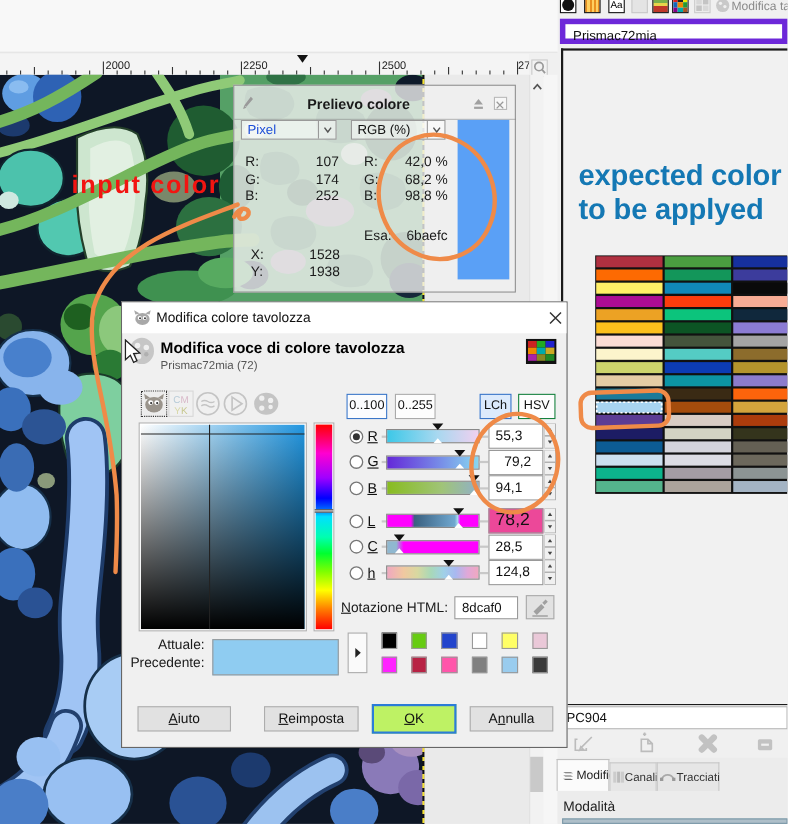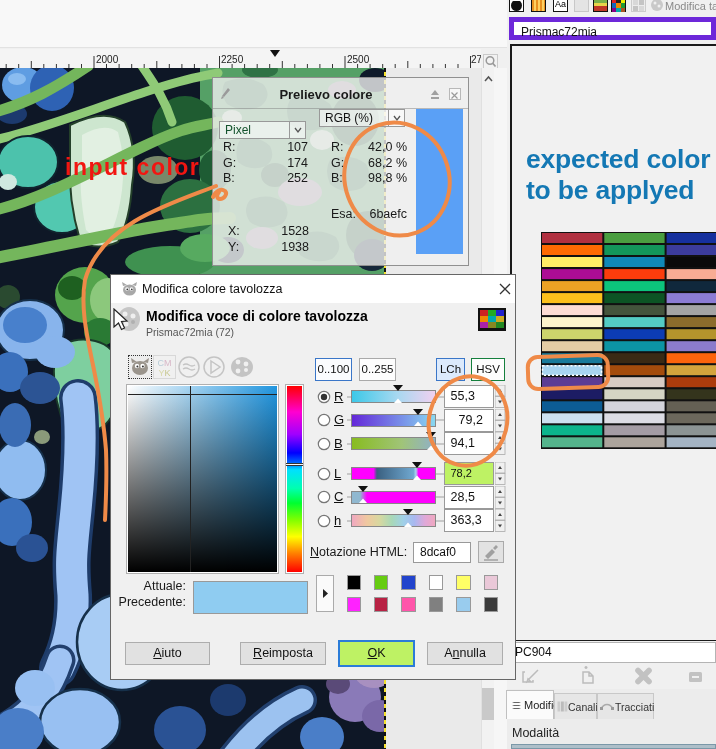--- a/index.html
+++ b/index.html
@@ -329,21 +329,21 @@
         <path d="M2,6 L6,1 L10,6 Z" fill="#a0a0a0"></path>
         <rect x="2" y="8" width="8" height="2" fill="#a0a0a0"></rect>
       </svg>
   <div style="position:absolute;left:236px;top:10px;width:12px;height:12px;border:1px solid #b8b8b8;background:rgba(255,255,255,0.5);">
     <svg width="10" height="10" style="display:block;margin:1.5px auto;">
           <path d="M1.5,1.5 L7.5,7.5 M7.5,1.5 L1.5,7.5" stroke="#9a9a9a" stroke-width="1.2"></path>
         </svg>
   </div>
   <div style="position:absolute;left:0px;top:29.5px;width:256px;height:1px;background:rgba(130,130,130,0.5);"></div>
 
-  <div style="position:absolute;left:6px;top:31px;width:87px;height:18px;border:1px solid #999;background:rgba(255,255,255,0.55);font-size:12px;color:#14532d;line-height:16px;padding-left:5px;margin-top:12px;">Pixel
+  <div style="position:absolute;left:6px;top:31px;width:87px;height:18px;border:1px solid #999;background:rgba(255,255,255,0.55);font-size:12px;color:#1d4ed8;line-height:16px;padding-left:5px;">Pixel
     <div style="position:absolute;right:0;top:0;width:16px;height:16px;border-left:1px solid #999;"><svg width="16" height="16">
             <path d="M5,6 L8,10 L11,6" stroke="#555" stroke-width="1.3" fill="none"></path>
           </svg></div>
   </div>
   <div style="position:absolute;left:106px;top:31px;width:86px;height:18px;border:1px solid #999;background:rgba(255,255,255,0.55);font-size:12px;color:#111;line-height:16px;padding-left:5px;">RGB (%)
     <div style="position:absolute;right:0;top:0;width:16px;height:16px;border-left:1px solid #999;"><svg width="16" height="16">
             <path d="M5,6 L8,10 L11,6" stroke="#555" stroke-width="1.3" fill="none"></path>
           </svg></div>
   </div>
 
@@ -531,21 +531,21 @@
         <div style="position:absolute;left:223px;top:190.5px;font-size:13px;color:#111;"><u>L</u></div>
         <div style="position:absolute;left:236px;top:197.5px;width:10px;height:2px;background:#c8c8c8;"></div>
         <div style="position:absolute;left:240px;top:192px;width:85px;height:13px;background:linear-gradient(to right,#ff00ff 0 26%,#3a6080 30%,#70a8d0 74%,#a8d8f0 77%,#ff00ff 80%);border:0.5px solid #888;"></div>
         <div style="position:absolute;left:325px;top:197.5px;width:8px;height:2px;background:#c8c8c8;"></div>
         <svg width="12" height="8" style="position:absolute;left:300.47px;top:186px;">
           <path d="M1,1 L11,1 L6,7 Z" fill="#111"></path>
         </svg>
         <svg width="10" height="6" style="position:absolute;left:301.47px;top:199.5px;">
           <path d="M1,5 L5,0.5 L9,5 Z" fill="#fff"></path>
         </svg>
-        <div style="position:absolute;left:332.5px;top:187px;width:50px;height:23px;background:#bef264;border:1px solid #999;font-size:11px;line-height:20px;padding-left:6px;color:#111;">78,2</div>
+        <div style="position:absolute;left:332.5px;top:187px;width:50px;height:23px;background:#ec4899;border:1px solid #999;font-size:16px;line-height:20px;padding-left:6px;color:#111;">78,2</div>
         <svg width="11" height="23" style="position:absolute;left:383.5px;top:187px;">
           <rect x="0" y="0" width="10" height="11" fill="#f0f0f0" stroke="#aaa" stroke-width="0.8"></rect>
           <rect x="0" y="11.5" width="10" height="11" fill="#f0f0f0" stroke="#aaa" stroke-width="0.8"></rect>
           <path d="M3,7 L5,4 L7,7 Z" fill="#444"></path>
           <path d="M3,15.5 L7,15.5 L5,18.5 Z" fill="#444"></path>
         </svg>
         <svg width="15" height="15" style="position:absolute;left:206px;top:215px;">
           <circle cx="7" cy="7" r="5.7" fill="#fff" stroke="#777" stroke-width="1.2"></circle>
         </svg>
         <div style="position:absolute;left:223px;top:214px;font-size:13px;color:#111;"><u>C</u></div>
@@ -571,21 +571,21 @@
         <div style="position:absolute;left:223px;top:237.5px;font-size:13px;color:#111;"><u>h</u></div>
         <div style="position:absolute;left:236px;top:244.5px;width:10px;height:2px;background:#c8c8c8;"></div>
         <div style="position:absolute;left:240px;top:239px;width:85px;height:13px;background:linear-gradient(to right,#f0a8c0,#f0c8a0 18%,#d8d8a0 33%,#a8d8b8 48%,#a0d0e8 62%,#a8b8f0 75%,#e0a8d8 88%,#f0a8c0);border:0.5px solid #888;"></div>
         <div style="position:absolute;left:325px;top:244.5px;width:8px;height:2px;background:#c8c8c8;"></div>
         <svg width="12" height="8" style="position:absolute;left:291.375px;top:233px;">
           <path d="M1,1 L11,1 L6,7 Z" fill="#111"></path>
         </svg>
         <svg width="10" height="6" style="position:absolute;left:292.375px;top:246.5px;">
           <path d="M1,5 L5,0.5 L9,5 Z" fill="#fff"></path>
         </svg>
-        <div style="position:absolute;left:332.5px;top:234px;width:50px;height:23px;background:#fff;border:1px solid #999;font-size:12.5px;line-height:20px;padding-left:6px;color:#111;">363,3</div>
+        <div style="position:absolute;left:332.5px;top:234px;width:50px;height:23px;background:#fff;border:1px solid #999;font-size:12.5px;line-height:20px;padding-left:6px;color:#111;">124,8</div>
         <svg width="11" height="23" style="position:absolute;left:383.5px;top:234px;">
           <rect x="0" y="0" width="10" height="11" fill="#f0f0f0" stroke="#aaa" stroke-width="0.8"></rect>
           <rect x="0" y="11.5" width="10" height="11" fill="#f0f0f0" stroke="#aaa" stroke-width="0.8"></rect>
           <path d="M3,7 L5,4 L7,7 Z" fill="#444"></path>
           <path d="M3,15.5 L7,15.5 L5,18.5 Z" fill="#444"></path>
         </svg>
       </div>
 
   <div style="position:absolute;left:199px;top:270px;font-size:12.5px;color:#1a1a1a;"><u>N</u>otazione HTML:</div>
   <div style="position:absolute;left:302px;top:267px;width:58px;height:21px;background:#fff;border:1px solid #999;font-size:12px;line-height:19px;padding-left:6px;color:#111;">8dcaf0</div>

